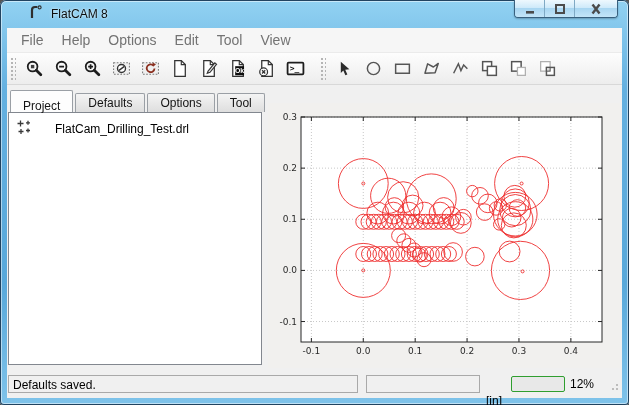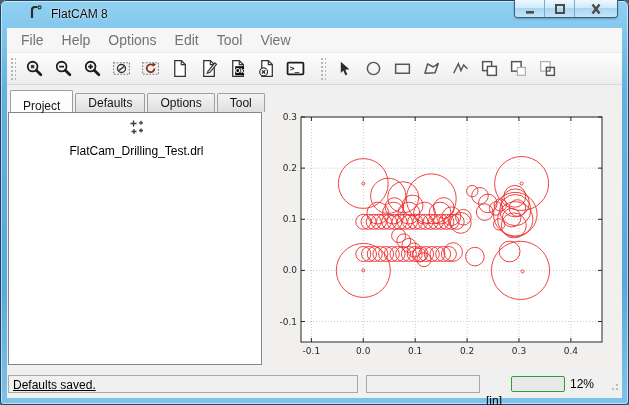--- a/index.html
+++ b/index.html
@@ -22,25 +22,25 @@
   .tb-handle{width:6px;height:24px;margin:0 4px 0 3px;
        background-image:radial-gradient(circle at 2px 2px,#b5b5b5 1px,transparent 1.3px);background-size:4px 4px;}
   .tb-btn{width:29px;height:28px;display:flex;align-items:center;justify-content:center;background:none;border:none;padding:0;}
   .main{position:absolute;left:0;right:0;top:57px;bottom:26px;}
   .tabbar{position:absolute;left:3px;top:6px;height:21px;display:flex;align-items:flex-end;z-index:3;}
   .tab{font-size:12px;color:#141414;padding:2px 12px 3px;height:19px;margin-right:2px;
        background:linear-gradient(#f4f4f4,#dedede);border:1px solid #9a9fa5;border-bottom:none;border-radius:2px 2px 0 0;}
   .tab.active{background:#fdfdfd;height:22px;padding-top:8px;}
   .tree{position:absolute;left:1px;top:27px;width:254px;bottom:7px;background:#fff;border:1px solid #82878f;
        box-shadow:inset 0 0 0 2px #fff;}
-  .tree-item{display:flex;align-items:center;gap:6px;padding:6px 4px 0 7px;font-size:12px;color:#000;flex-direction:column;}
+  .tree-item{display:flex;align-items:center;gap:23px;padding:6px 4px 0 7px;font-size:12px;color:#000;}
   .plot{position:absolute;left:261px;top:18px;width:352px;height:265px;background:#f1f0ee;}
   .statusbar{position:absolute;left:0;right:0;bottom:0;height:26px;background:#f0f0f0;}
   .sb-box{position:absolute;top:3px;height:18px;border:1px solid #a9a9a9;background:#f0f0f0;font-size:12px;color:#000;
-       padding:2px 4px;overflow:hidden;white-space:nowrap;text-decoration:underline;}
+       padding:2px 4px;overflow:hidden;white-space:nowrap;}
   .sb-msg{left:1px;width:350px;}
   .sb-empty{left:359px;width:114px;}
   .sb-units{position:absolute;left:479px;top:22px;font-size:12px;color:#000;}
   .sb-progress{position:absolute;left:504px;top:4px;width:54px;height:16px;border:1px solid #2f9e2f;border-radius:2px;
        background:#e8e8e8;overflow:hidden;}
   .sb-progress-fill{height:100%;background:linear-gradient(#a2f09c,#42d142 45%,#28b928);}
   .sb-pct{position:absolute;left:563px;top:5px;font-size:12px;color:#000;}
   .sb-grip{position:absolute;right:3px;bottom:3px;}
 </style>
 </head>

